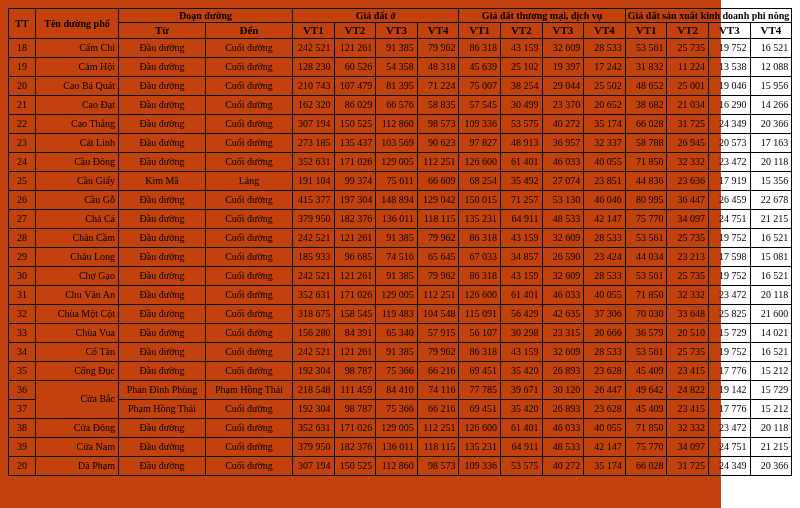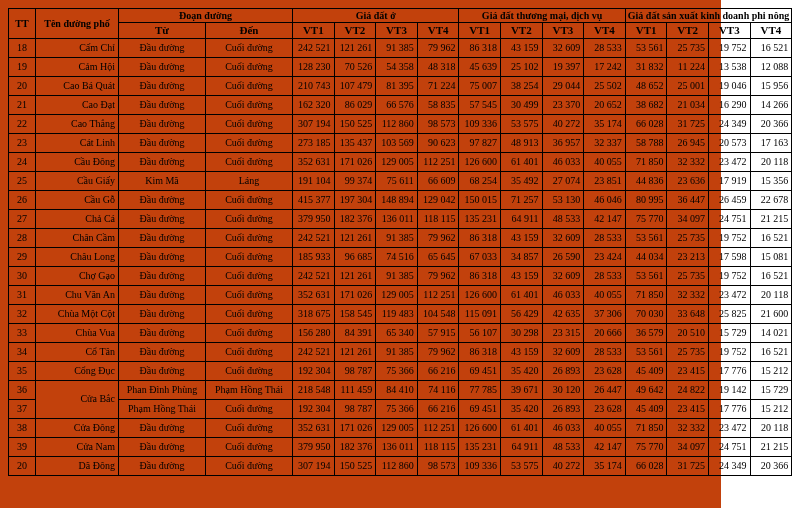--- a/index.html
+++ b/index.html
@@ -105,21 +105,21 @@
           <td class="num">25 735</td>
           <td class="num">19 752</td>
           <td class="num">16 521</td>
         </tr>
         <tr>
           <td class="c">19</td>
           <td class="name-cell">Cảm Hội</td>
           <td class="c">Đầu đường</td>
           <td class="c">Cuối đường</td>
           <td class="num">128 230</td>
-          <td class="num">70 526</td>
+          <td class="num">60 526</td>
           <td class="num">54 358</td>
           <td class="num">48 318</td>
           <td class="num">45 639</td>
           <td class="num">25 102</td>
           <td class="num">19 397</td>
           <td class="num">17 242</td>
           <td class="num">31 832</td>
           <td class="num">11 224</td>
           <td class="num">13 538</td>
           <td class="num">12 088</td>
@@ -478,21 +478,21 @@
           <td class="num">64 911</td>
           <td class="num">48 533</td>
           <td class="num">42 147</td>
           <td class="num">75 770</td>
           <td class="num">34 097</td>
           <td class="num">24 751</td>
           <td class="num">21 215</td>
         </tr>
         <tr>
           <td class="c">20</td>
-          <td class="name-cell">Dã Đông</td>
+          <td class="name-cell">Dã Phạm</td>
           <td class="c">Đầu đường</td>
           <td class="c">Cuối đường</td>
           <td class="num">307 194</td>
           <td class="num">150 525</td>
           <td class="num">112 860</td>
           <td class="num">98 573</td>
           <td class="num">109 336</td>
           <td class="num">53 575</td>
           <td class="num">40 272</td>
           <td class="num">35 174</td>

